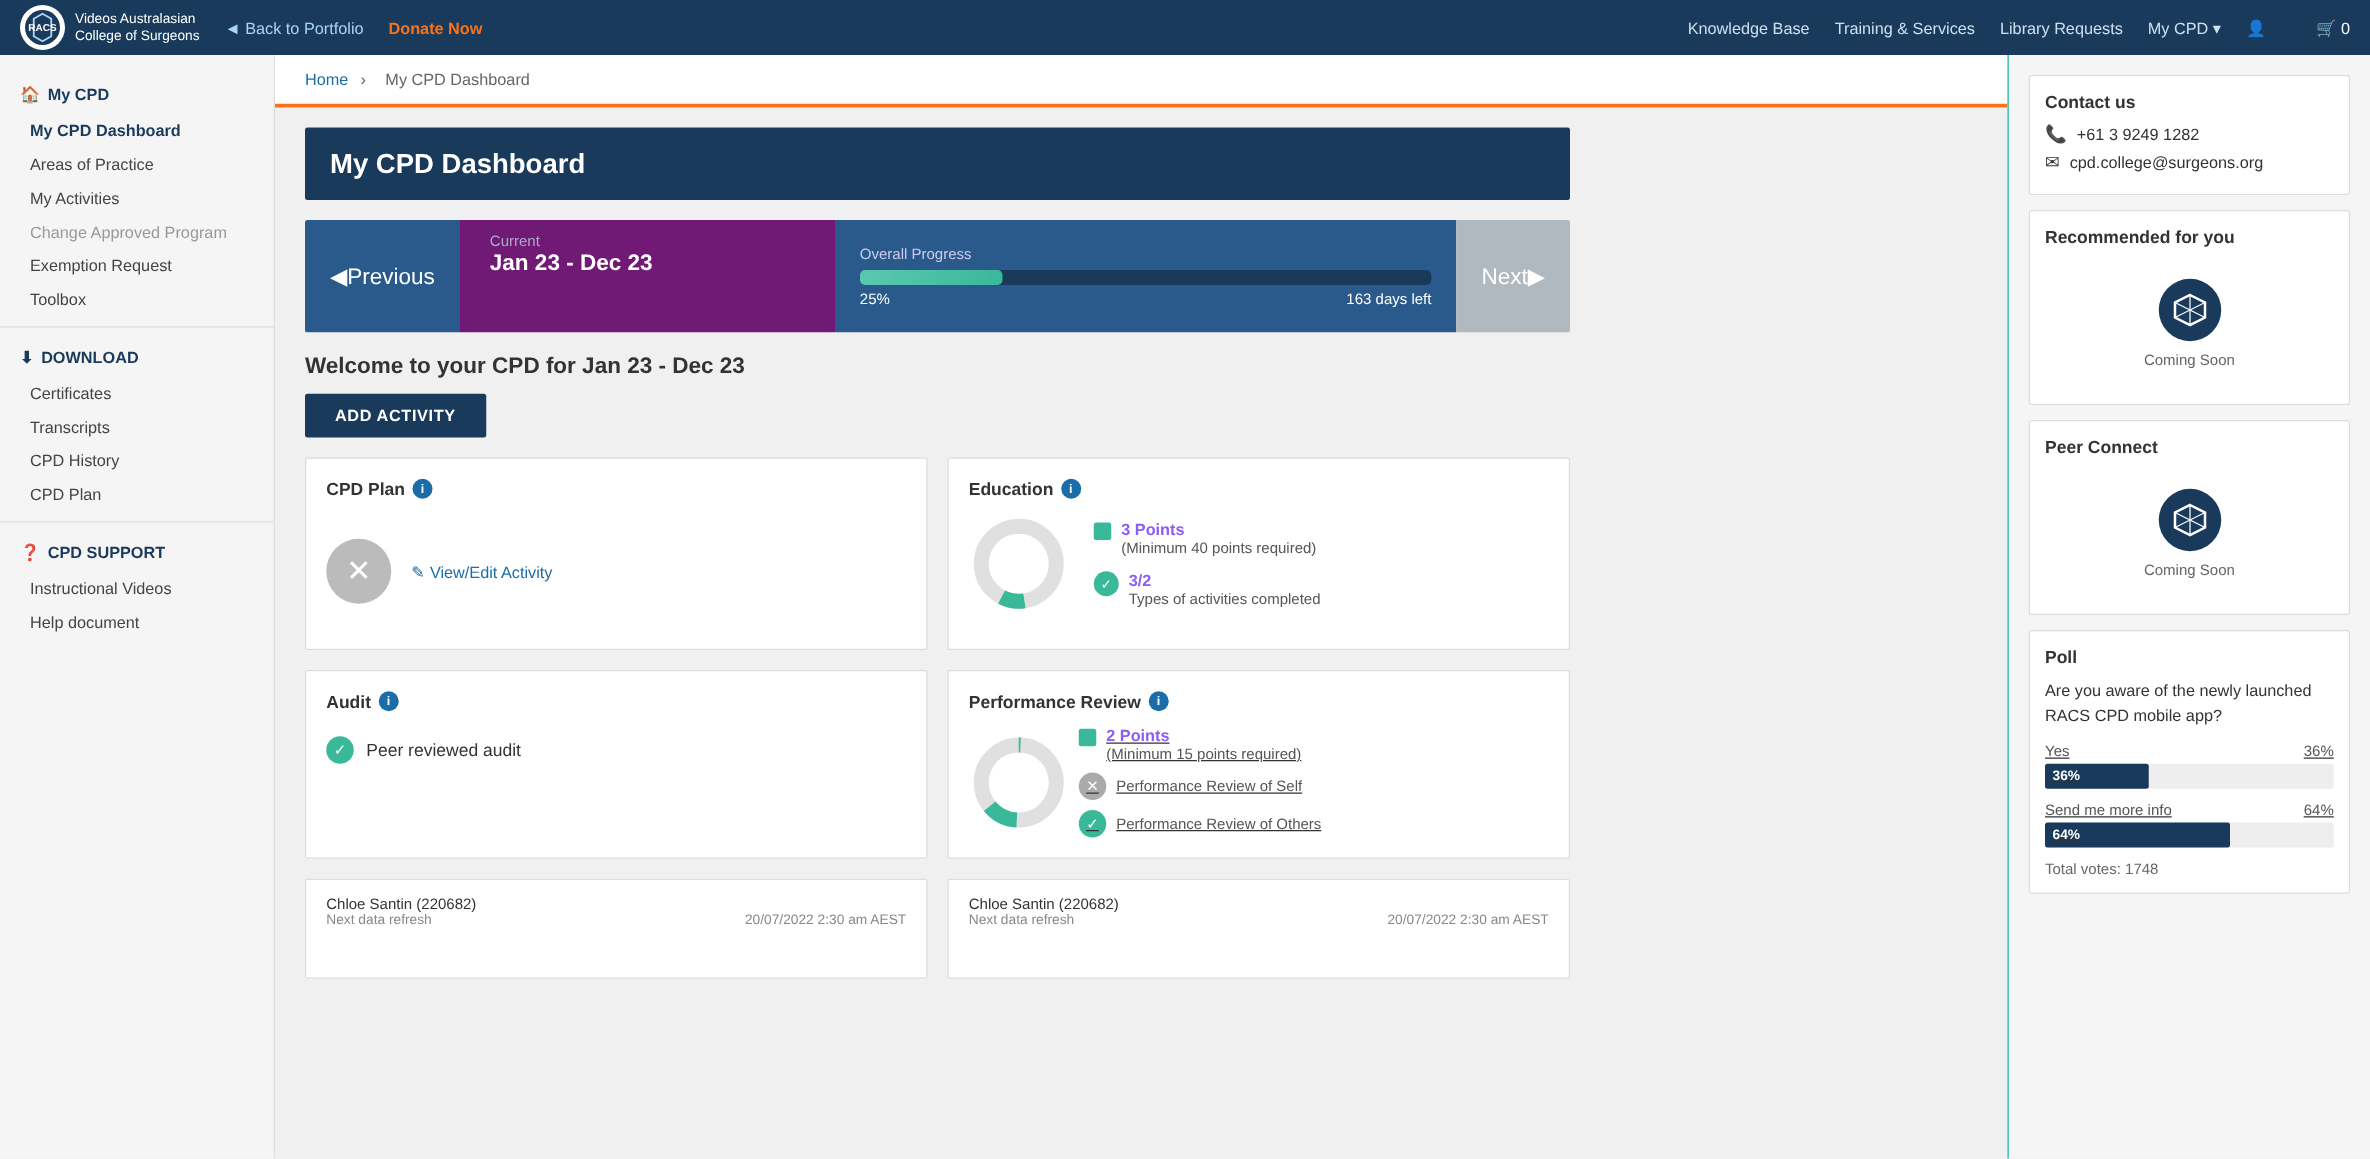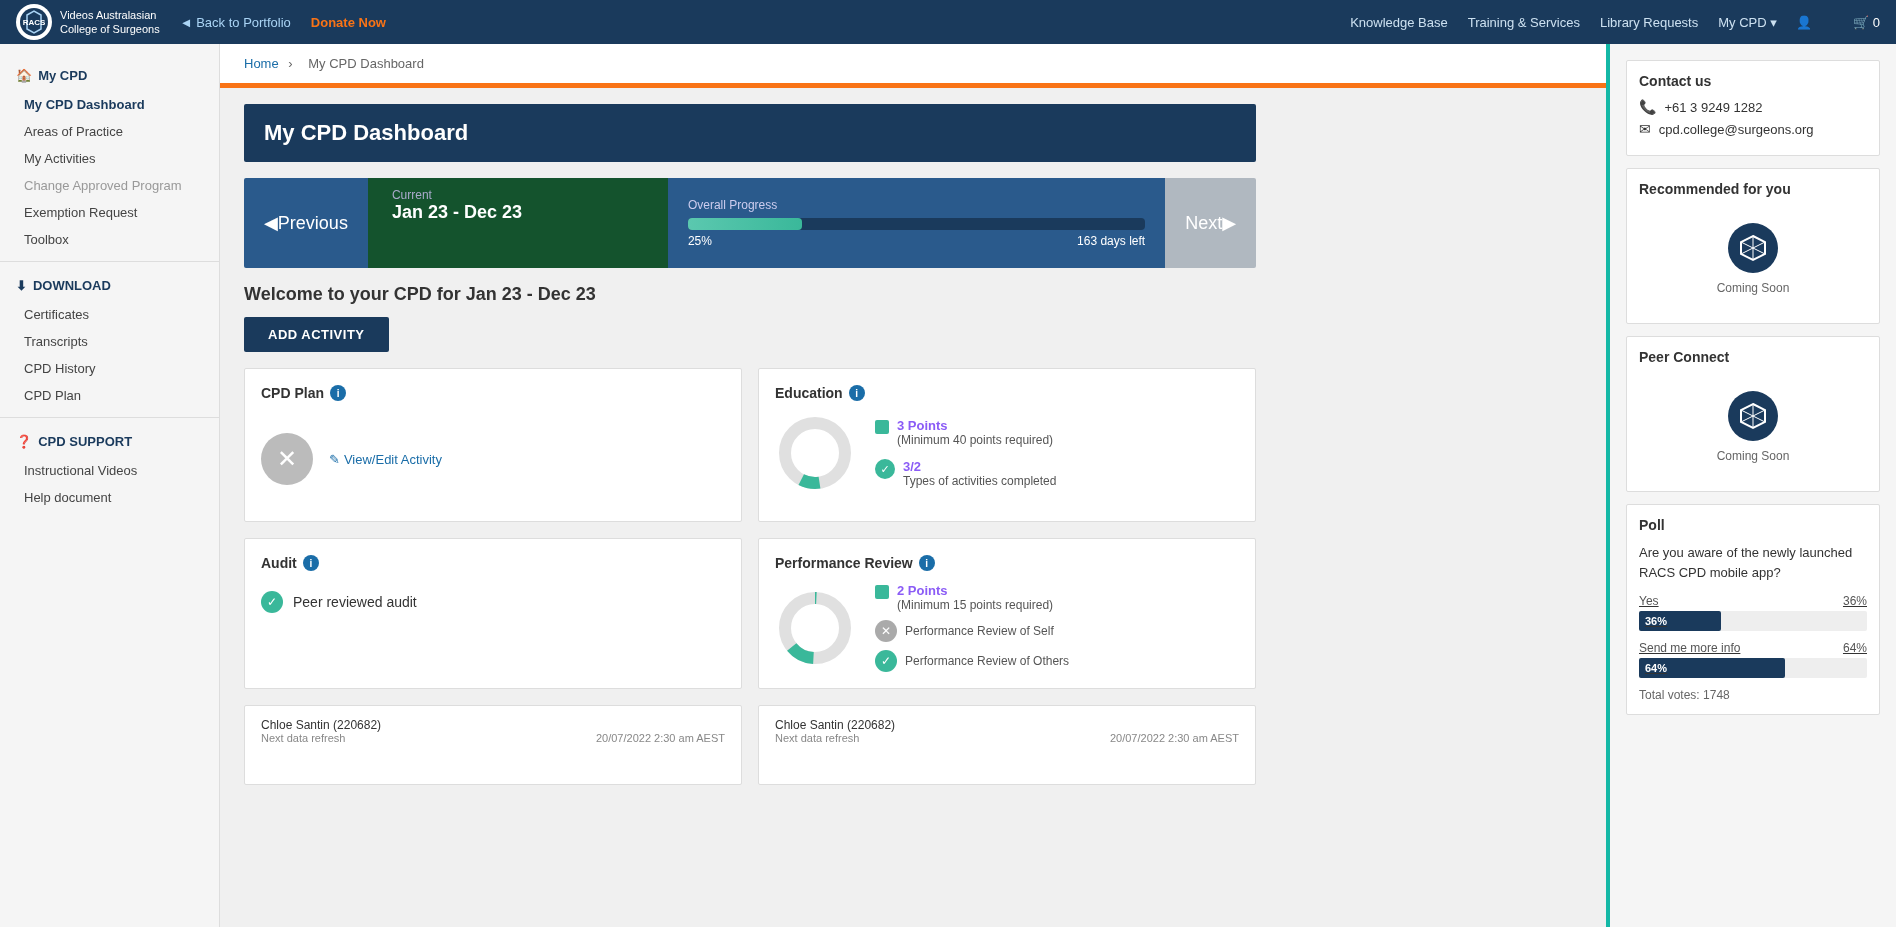--- a/index.html
+++ b/index.html
@@ -27,36 +27,36 @@
 
     
     .sidebar { width: 220px; background: #f5f5f5; padding: 16px 0; flex-shrink: 0; border-right: 1px solid #ddd; }
     .sidebar-section-title { font-size: 13px; font-weight: bold; color: #1a3a5c; padding: 8px 16px; display: flex; align-items: center; gap: 6px; }
     .sidebar-item { font-size: 13px; color: #444; padding: 6px 16px 6px 24px; cursor: pointer; }
     .sidebar-item.active { color: #1a3a5c; font-weight: bold; }
     .sidebar-item.muted { color: #999; }
     .sidebar-divider { height: 1px; background: #ddd; margin: 8px 0; }
 
     
-    .breadcrumb-bar { background: white; padding: 12px 24px; border-bottom: 5px solid #f97316; font-size: 13px; color: #666; }
+    .breadcrumb-bar { background: white; padding: 12px 24px; border-bottom: 3px solid #f97316; font-size: 13px; color: #666; }
     .breadcrumb-bar a { color: #1a6da8; text-decoration: none; }
     .breadcrumb-bar span { margin: 0 6px; }
 
     
     .main-content { flex: 1; padding: 16px 24px; max-width: 1060px; }
 
     
     .page-header { background: #1a3a5c; color: white; padding: 16px 20px; margin-bottom: 16px; border-radius: 2px; }
     .page-header h1 { font-size: 22px; font-weight: bold; }
 
     
     .period-nav { display: flex; align-items: stretch; margin-bottom: 16px; border-radius: 2px; overflow: hidden; }
     .period-prev, .period-next { background: #2a5a8c; color: white; border: none; padding: 0 20px; cursor: pointer; font-size: 18px; display: flex; align-items: center; justify-content: center; min-width: 60px; }
     .period-next { background: #b0b8c0; }
-    .period-current { background: #14532d; color: white; padding: 10px 24px; flex: 0 0 300px; }
+    .period-current { background: #701a75; color: white; padding: 10px 24px; flex: 0 0 300px; }
     .period-current .label { font-size: 12px; color: #aac; }
     .period-current .dates { font-size: 18px; font-weight: bold; }
     .period-progress { background: #2a5a8c; flex: 1; padding: 20px 20px; display: flex; flex-direction: column; justify-content: center; }
     .progress-label { font-size: 12px; color: #cce; margin-bottom: 6px; }
     .progress-bar-container { background: #1a3a5c; border-radius: 4px; height: 12px; position: relative; margin-bottom: 4px; }
     .progress-bar-fill { background: linear-gradient(to right, #5bc8af, #3ab89a); height: 100%; border-radius: 4px; }
     .progress-stats { display: flex; justify-content: space-between; font-size: 12px; color: white; }
 
     
     .welcome-section { margin-bottom: 16px; }
@@ -87,32 +87,32 @@
     .stat-label { font-size: 12px; color: #555; }
     .stat-value { font-size: 13px; font-weight: bold; color: #8b5cf6; }
 
     
     .audit-content { padding: 8px 0; }
     .peer-reviewed-item { display: flex; align-items: center; gap: 10px; }
     .check-circle-green { width: 22px; height: 22px; border-radius: 50%; background: #3ab89a; display: flex; align-items: center; justify-content: center; color: white; font-size: 12px; flex-shrink: 0; }
     .x-circle-gray { width: 22px; height: 22px; border-radius: 50%; background: #aaa; display: flex; align-items: center; justify-content: center; color: white; font-size: 12px; flex-shrink: 0; }
 
     
-    .performance-content { display: flex; align-items: center; gap: 20px; }
+    .performance-content { display: flex; align-items: center; gap: 8px; text-decoration: underline; }
     .perf-stats { display: flex; flex-direction: column; gap: 8px; }
     .perf-item { display: flex; align-items: center; gap: 8px; font-size: 12px; color: #555; }
 
     
     .bottom-cards { display: grid; grid-template-columns: 1fr 1fr; gap: 16px; }
     .bottom-card { background: white; border: 1px solid #ddd; border-radius: 2px; padding: 12px 16px; min-height: 80px; }
     .next-refresh { font-size: 11px; color: #888; display: flex; justify-content: space-between; align-items: center; }
     .person-name { font-size: 12px; color: #333; }
 
     
-    .right-sidebar { width: 290px; flex-shrink: 0; padding: 16px; background: #f5f5f5; border-left: 4px solid #14b8a6; }
+    .right-sidebar { width: 290px; flex-shrink: 0; padding: 16px; background: #f5f5f5; border-left: 1px solid #14b8a6; }
     .right-section { background: white; border: 1px solid #ddd; border-radius: 2px; margin-bottom: 12px; padding: 12px; }
     .right-section-title { font-size: 14px; font-weight: bold; color: #333; margin-bottom: 10px; }
     .contact-item { display: flex; align-items: center; gap: 8px; font-size: 13px; color: #333; margin-bottom: 6px; }
     .contact-icon { font-size: 14px; }
     .recommended-item { text-align: center; padding: 16px; }
     .racs-logo-small { width: 50px; height: 50px; background: #1a3a5c; border-radius: 50%; display: flex; align-items: center; justify-content: center; color: white; font-size: 18px; margin: 0 auto 8px; }
     .coming-soon { font-size: 12px; color: #666; }
 
     
     .poll-question { font-size: 13px; color: #333; margin-bottom: 12px; line-height: 1.5; }

